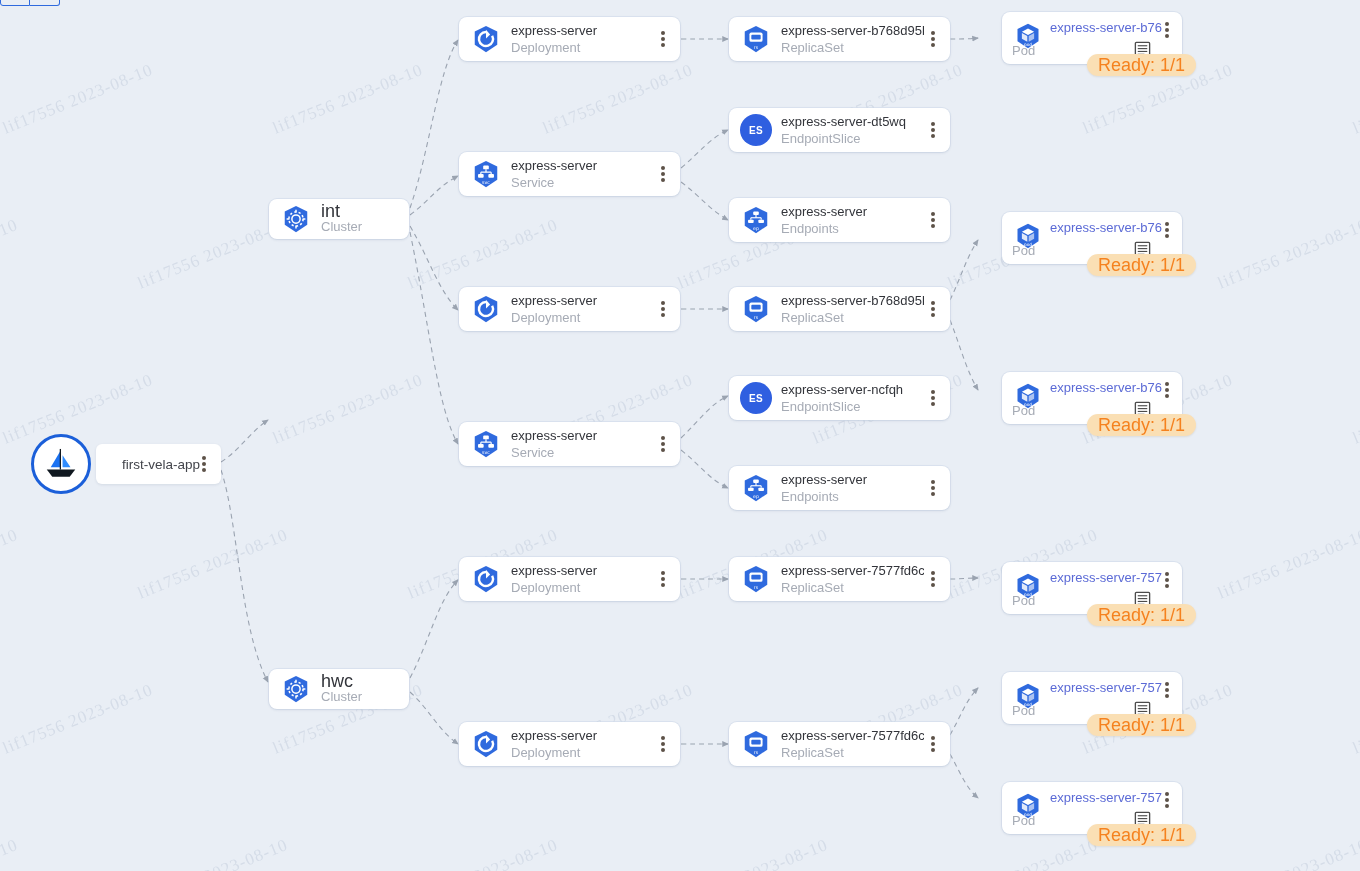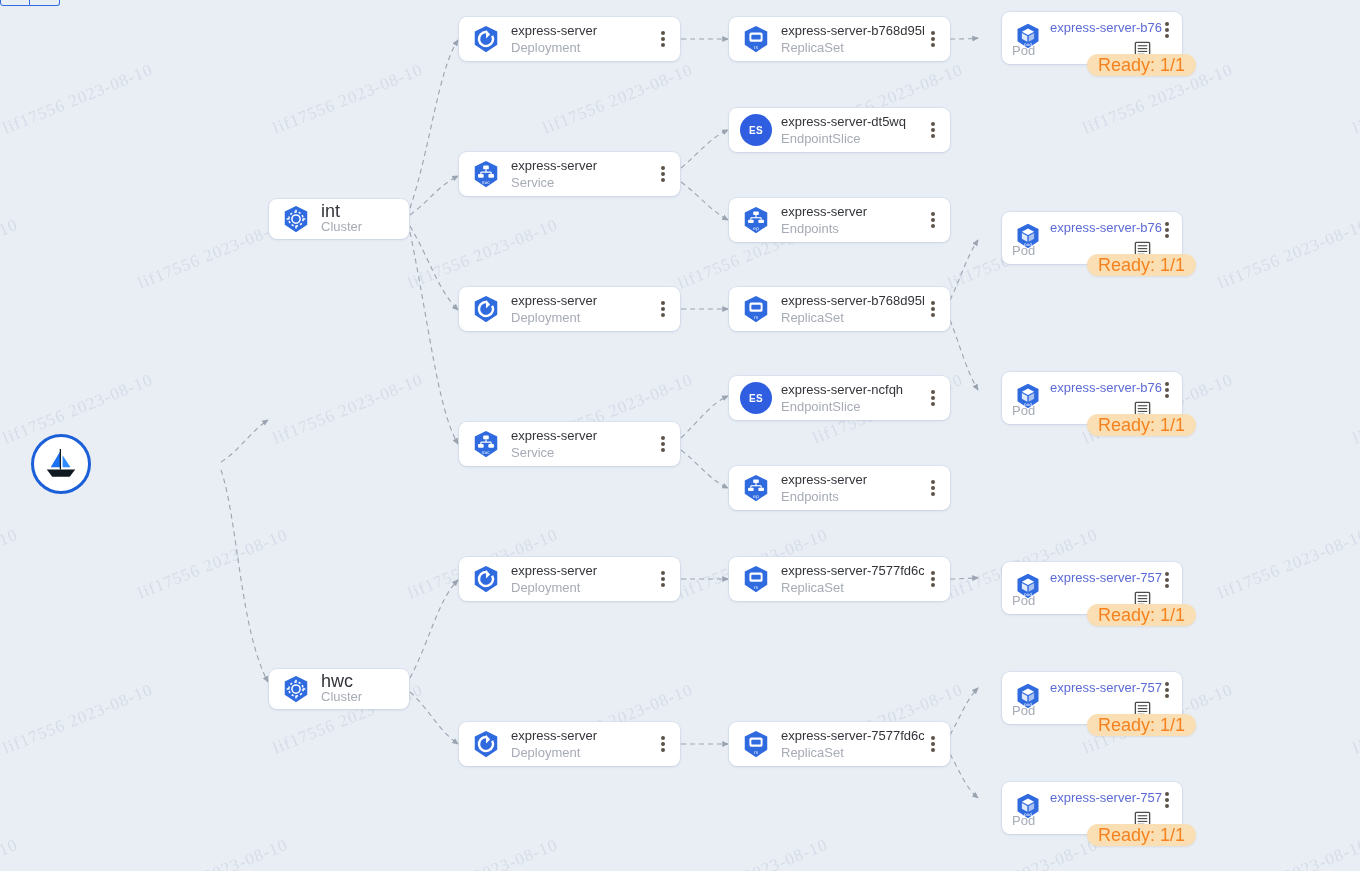--- a/index.html
+++ b/index.html
@@ -234,20 +234,28 @@
   </div>
 
   <div class="app-logo">
     <svg viewBox="0 0 48 48" width="38" height="38" aria-hidden="true">
       <path d="M23 8 L23 28 L11 28 Z" fill="#1b72f2"></path>
       <path d="M26 13 L26 28 L36 28 Z" fill="#2f8cff"></path>
       <path d="M6 31 L42 31 L35 40 L13 40 Z" fill="#101820"></path>
       <rect x="22.4" y="5" width="1.6" height="26" fill="#101820"></rect>
     </svg>
   </div>
+  <div class="node app-node">
+    <span class="app-label">first-vela-app</span>
+    <span class="kebab">
+        <i></i>
+        <i></i>
+        <i></i>
+      </span>
+  </div>
 
   <div class="node res-node cluster-node" style="top:199px">
     <span class="n-icon">
       <svg viewBox="0 0 32 32" width="30" height="30">
         <path d="M16 2 L28 8 L28 22 L16 30 L4 22 L4 8 Z" fill="#2f6ade"></path>
         <g stroke="#fff" stroke-width="1.6" fill="none">
           <circle cx="16" cy="16" r="4.4"></circle>
           <circle cx="16" cy="16" r="7.6" stroke-dasharray="2.4,2.4"></circle>
           <line x1="16" y1="6" x2="16" y2="9"></line>
           <line x1="16" y1="23" x2="16" y2="26"></line>

